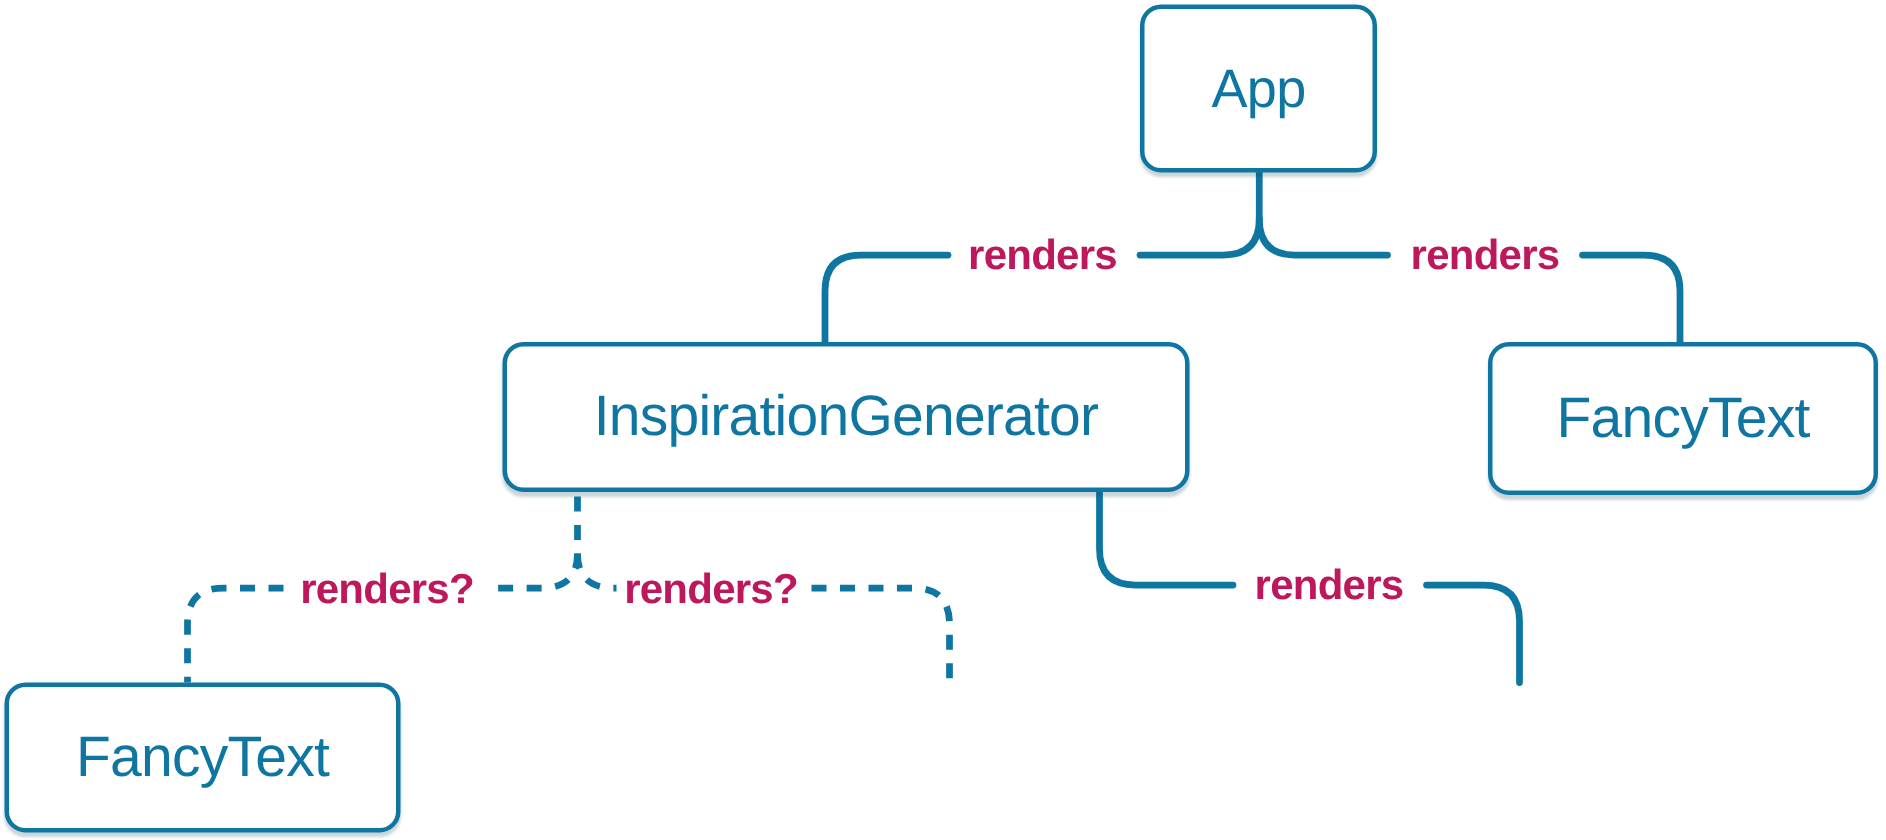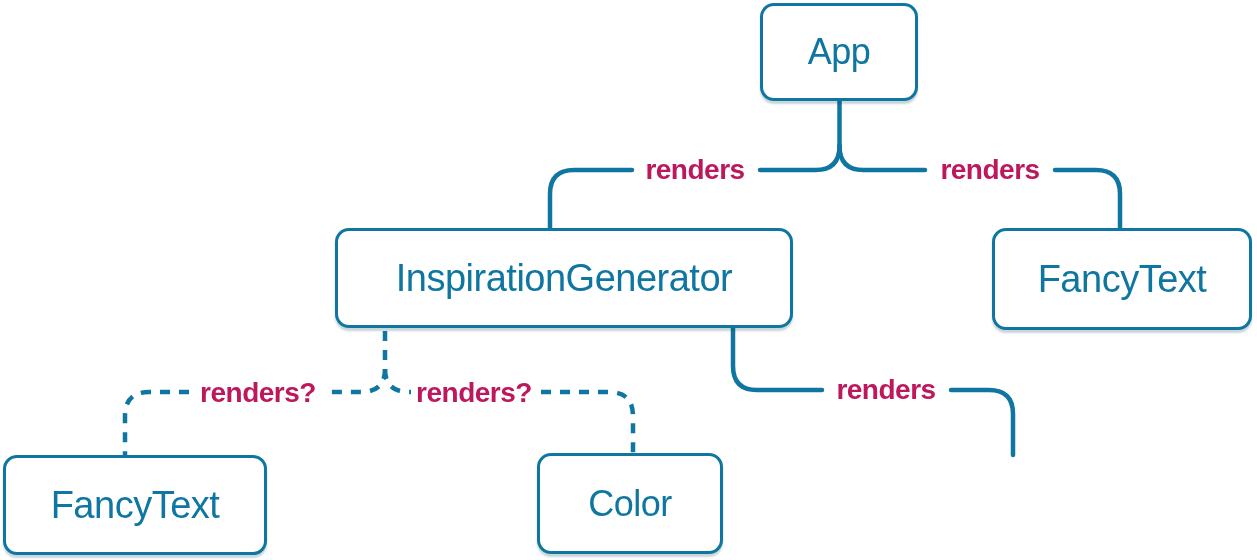--- a/index.html
+++ b/index.html
@@ -93,29 +93,28 @@
       <path class="edge dashed" d="M 385 369 Q 385 392 409 392 H 411"></path>
       <path class="edge dashed" d="M 541 392 H 609 Q 633 392 633 416 V 453"></path>
     </g>
 
     <g>
       <path class="edge" d="M 733 328 V 366 Q 733 390 757 390 H 822"></path>
       <path class="edge" d="M 951 390 H 989 Q 1013 390 1013 414 V 455"></path>
     </g>
   </svg>
 
-  <div class="node" style="left:760px; top:3px; width:158px; height:98px; font-size:36px;">App</div>
+  <div class="node" style="left:760px; top:3px; width:158px; height:112px; font-size:36px;">App</div>
 
   <div class="node" style="left:335px; top:228px; width:458px; height:100px;">InspirationGenerator</div>
 
   <div class="node" style="left:992px; top:228px; width:260px; height:102px;">FancyText</div>
 
   <div class="node" style="left:3px; top:455px; width:264px; height:100px;">FancyText</div>
 
-  <div class="node" style="left:537px; top:453px; width:186px; height:101px; font-size:36px;">Color</div>
 
 
   <div class="edge-label" style="left:695px; top:170px;">renders</div>
 
   <div class="edge-label" style="left:990px; top:170px;">renders</div>
 
   <div class="edge-label" style="left:258px; top:393px;">renders?</div>
 
   <div class="edge-label" style="left:474px; top:393px;">renders?</div>
 

